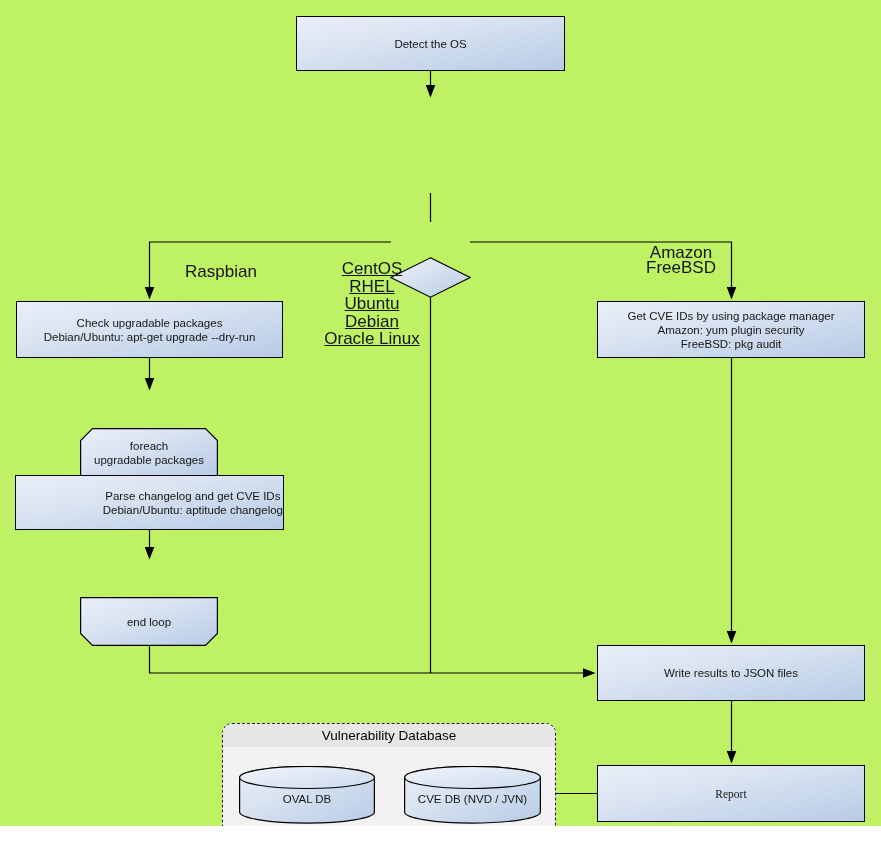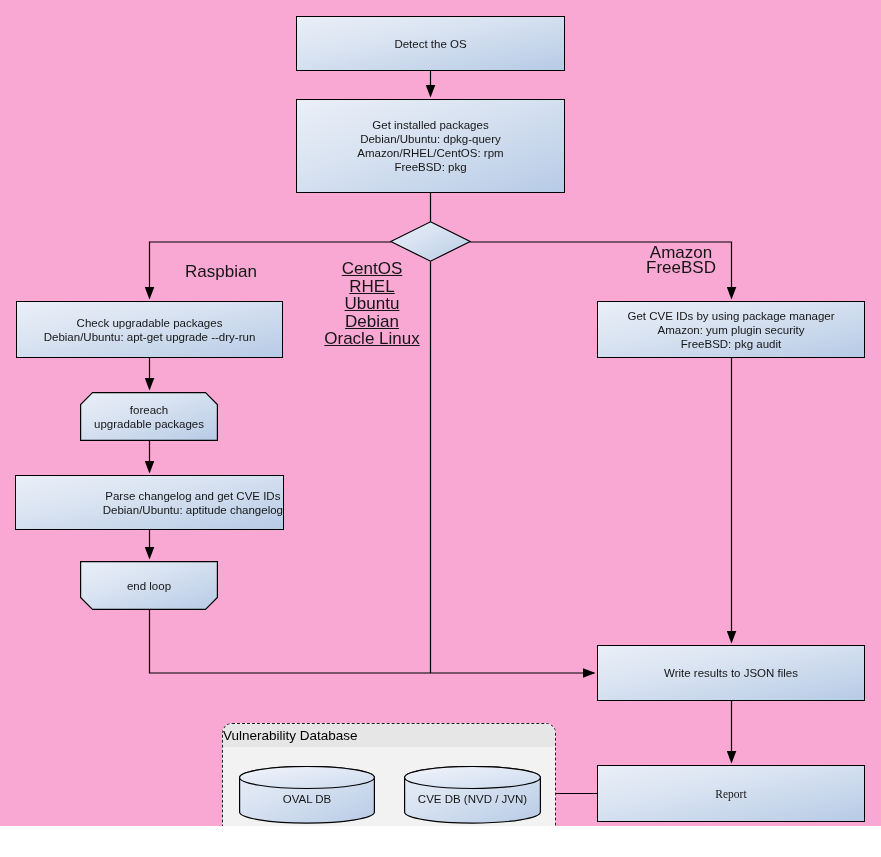--- a/index.html
+++ b/index.html
@@ -2,38 +2,38 @@
 <html><head>
 <meta charset="utf-8">
 <style>
   html,body{margin:0;padding:0;background:#ffffff;}
   #canvas{
     position:relative;
     width:881px;height:826px;
     font-family:"Liberation Sans",sans-serif;
     color:#111;
     overflow:hidden;
-    background:#f9a8d4;
+    background:#bef264;
   }
   svg.layer{position:absolute;left:0;top:0;}
   .node{
     position:absolute;
     box-sizing:border-box;
     border:1px solid #000;
     background:linear-gradient(to bottom right,#eaeff8 0%,#d9e3f1 40%,#b7cbe6 100%);
     display:flex;align-items:center;justify-content:center;
     text-align:center;
   }
   .node-label{
     white-space:pre-line;
     font-size:11.5px;
     line-height:14px;
     color:#151515;
   }
-  .shape-node{position:absolute;}
+  .shape-node{position:absolute;margin-top:36px;}
   .shape-node .node-label{
     position:absolute;left:0;top:0;right:0;bottom:0;
     display:flex;align-items:center;justify-content:center;
     text-align:center;
   }
   .edge-label{
     position:absolute;
     text-align:center;
     white-space:pre-line;
     font-size:17px;
@@ -46,21 +46,21 @@
     box-sizing:border-box;
     left:222px;top:723px;width:334px;height:119px;
     background:#f2f2f2;
     border:1px dashed #222;
     border-radius:10px;
   }
   #vuln-band{
     position:absolute;left:0;top:0;right:0;height:23px;
     background:#e6e6e6;
     border-radius:9px 9px 0 0;
-    display:flex;align-items:center;justify-content:flex-start;
+    display:flex;align-items:center;justify-content:center;
     padding-right:0;box-sizing:border-box;
   }
   #vuln-band .vuln-title{
     font-size:13.5px;
     color:#000;
   }
   .cylinder{position:absolute;width:137px;height:58px;}
   .cylinder .node-label{
     position:absolute;left:0;top:8px;right:0;bottom:0;
     display:flex;align-items:center;justify-content:center;
@@ -100,26 +100,20 @@
       <path d="M731.5,358 L731.5,642" marker-end="url(#arrow)"></path>
       <path d="M731.5,701 L731.5,762" marker-end="url(#arrow)"></path>
       <path d="M556,793.5 L597,793.5"></path>
     </g>
   </svg>
 
   <div class="node" style="left:296px;top:16px;width:269px;height:55px;">
     <div class="node-label">Detect the OS</div>
   </div>
 
-  <div class="node" style="left:296px;top:99px;width:269px;height:94px;">
-    <div class="node-label">Get installed packages
-Debian/Ubuntu: dpkg-query
-Amazon/RHEL/CentOS: rpm
-FreeBSD: pkg</div>
-  </div>
 
   <div class="shape-node" style="left:390px;top:221px;width:81px;height:41px;">
     <svg width="81" height="41">
       <polygon points="40.5,0.8 80.2,20.5 40.5,40.2 0.8,20.5" fill="url(#gShape)" stroke="#000" stroke-width="1.2"></polygon>
     </svg>
   </div>
 
   <div class="edge-label" style="left:161px;top:264px;width:120px;">Raspbian</div>
   <div class="edge-label os-list" style="left:312px;top:260px;width:120px;">CentOS
 RHEL

